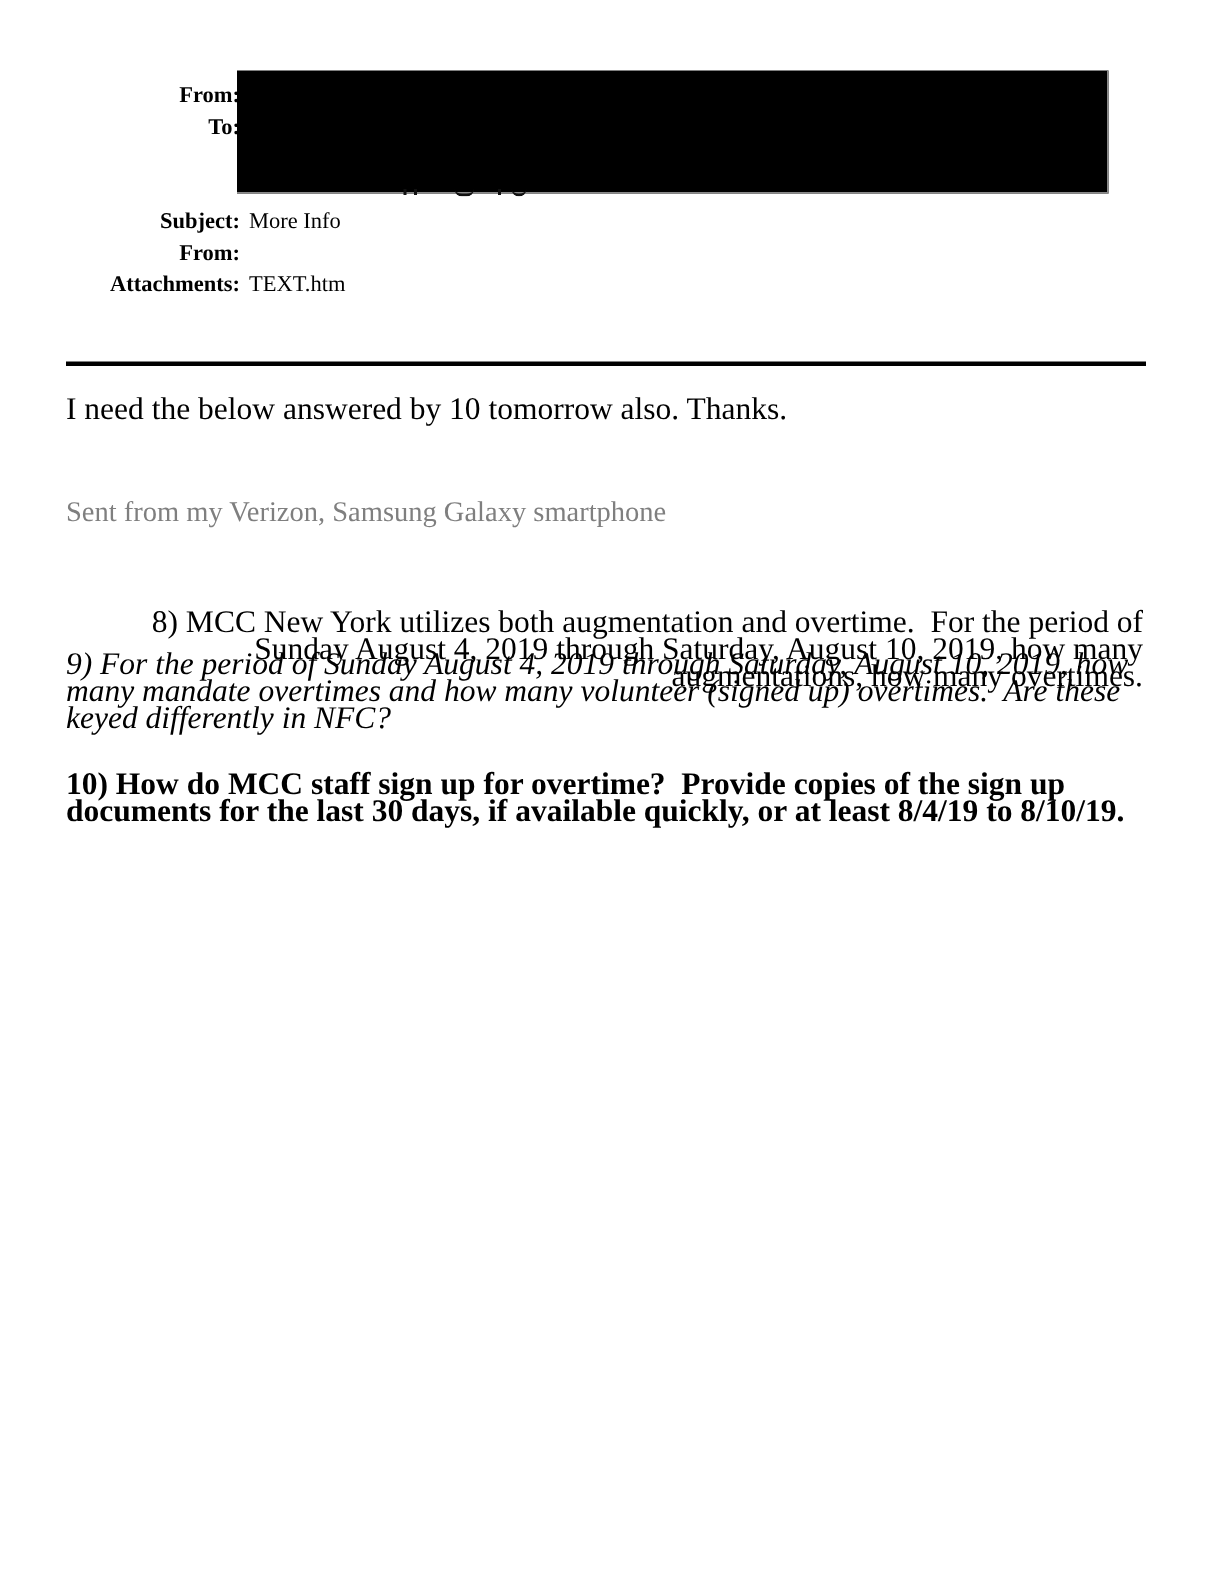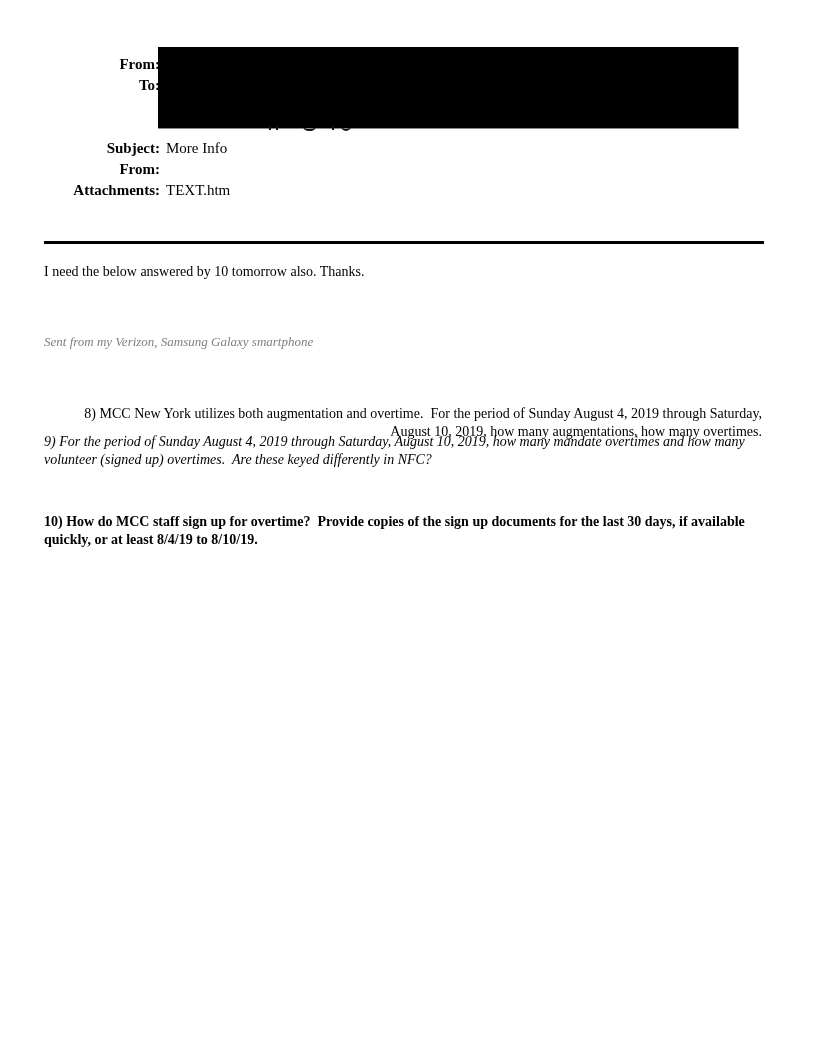--- a/index.html
+++ b/index.html
@@ -79,26 +79,26 @@
     width: 720px;
     height: 3px;
     background: #000000;
   }
 
   
   .para {
     position: absolute;
     left: 44px;
     width: 718px;
-    font-size: 14px;
+    font-size: 21px;
     line-height: 18px;
     white-space: pre-wrap;
   }
   .intro      { top: 263px; }
-  .signature  { top: 334px; font-size: 13px; line-height: 16px; font-style: italic; }
+  .signature  { top: 334px; font-size: 19px; line-height: 16px; }
   .q8         { top: 405px; text-align: right; }
   .q9         { top: 433px; font-style: italic; }
   .q10        { top: 513px; font-weight: bold; }
 </style>
 </head>
 <body>
 
 <div class="page">
 
   <div class="email-header">

